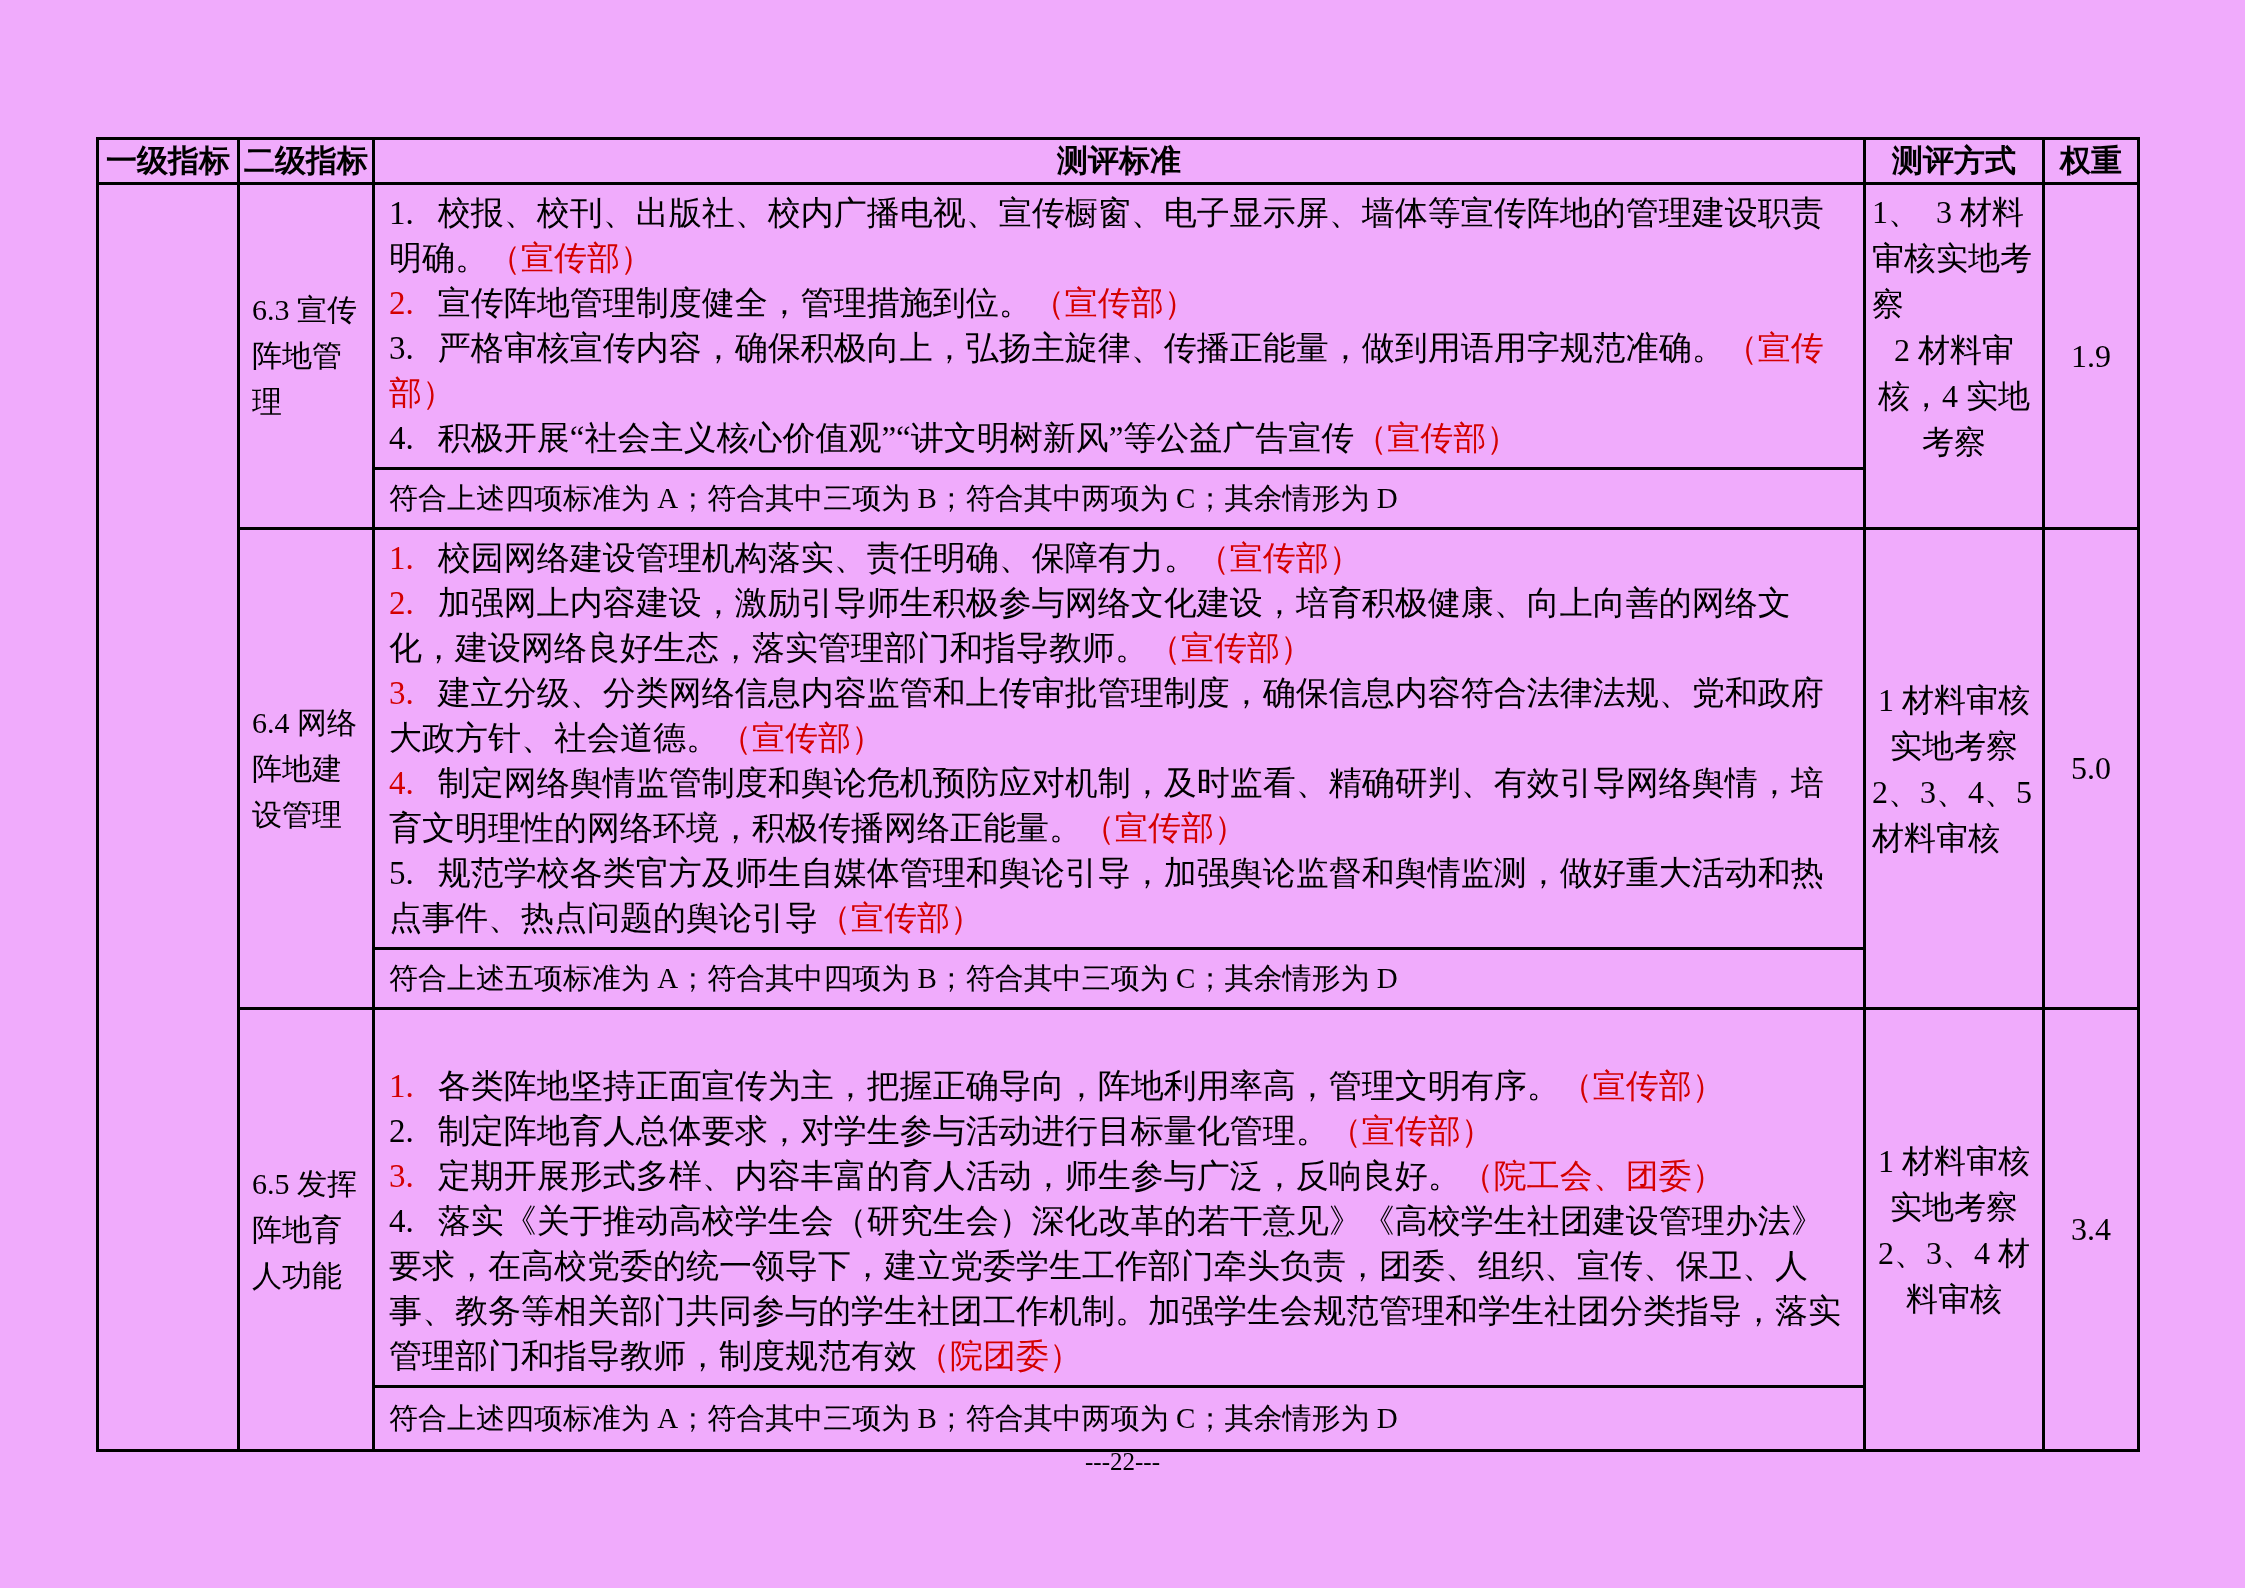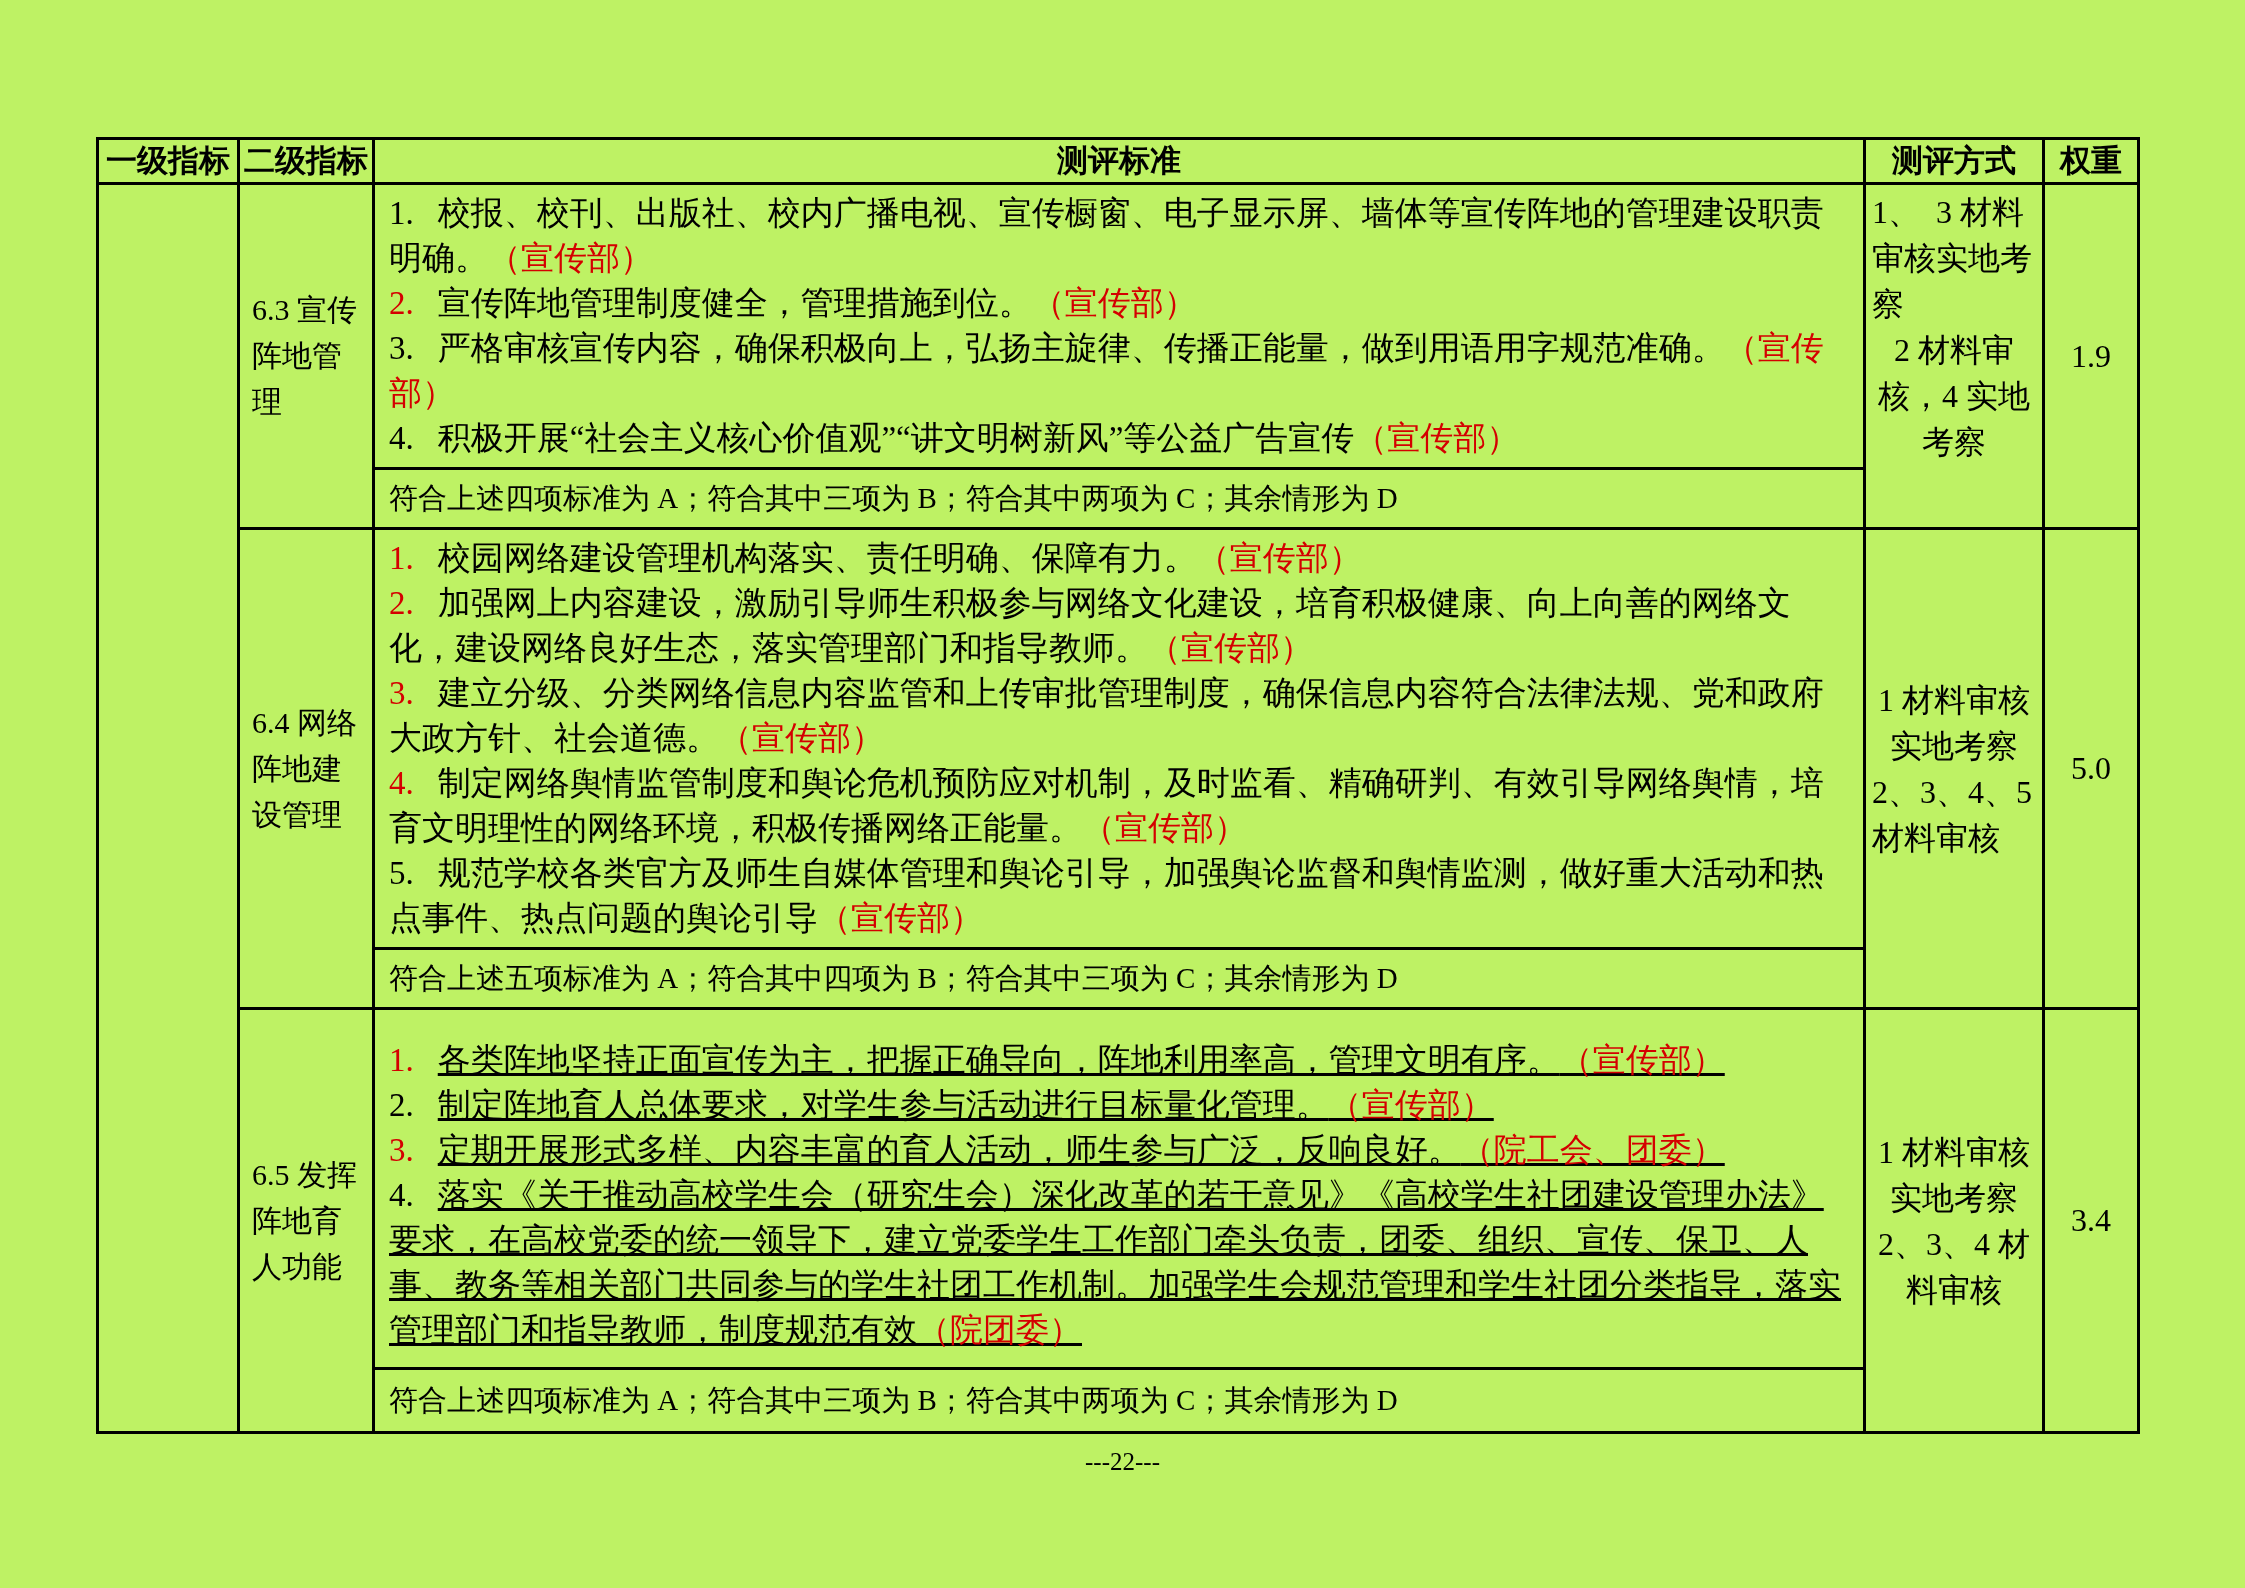--- a/index.html
+++ b/index.html
@@ -1,20 +1,20 @@
 <!DOCTYPE html>
 <html><head>
 <meta charset="utf-8">
 <style>
   html, body { margin: 0; padding: 0; background: #ffffff; }
   .page {
     position: relative;
     width: 2245px;
     height: 1588px;
-    background: #bef264;
+    background: #f0abfc;
     font-family: "Liberation Serif", "DejaVu Serif", serif;
     color: #000000;
     overflow: hidden;
   }
   table.eval {
     position: absolute;
     left: 96px;
     top: 137px;
     width: 2041px;
     border-collapse: collapse;
@@ -71,21 +71,21 @@
     line-height: 45px;
     padding: 6px 14px;
     vertical-align: middle;
     text-align: left;
     font-family: Liberation Serif, serif;
   }
   tr.row-0 td.std { height: 280px; }
   tr.row-0s td.sum { height: 52px; }
   tr.row-1 td.std { height: 400px; }
   tr.row-1s td.sum { height: 56px; }
-  tr.row-2 td.std { height: 360px; padding-top: 28px; text-decoration: underline; }
+  tr.row-2 td.std { height: 360px; padding-top: 54px; }
   tr.row-2s td.sum { height: 64px; }
   .footer {
     position: absolute;
     left: 0;
     width: 100%;
     top: 1448px;
     text-align: center;
     font-size: 25px;
     font-family: "Liberation Serif", "DejaVu Serif", serif;
   }

